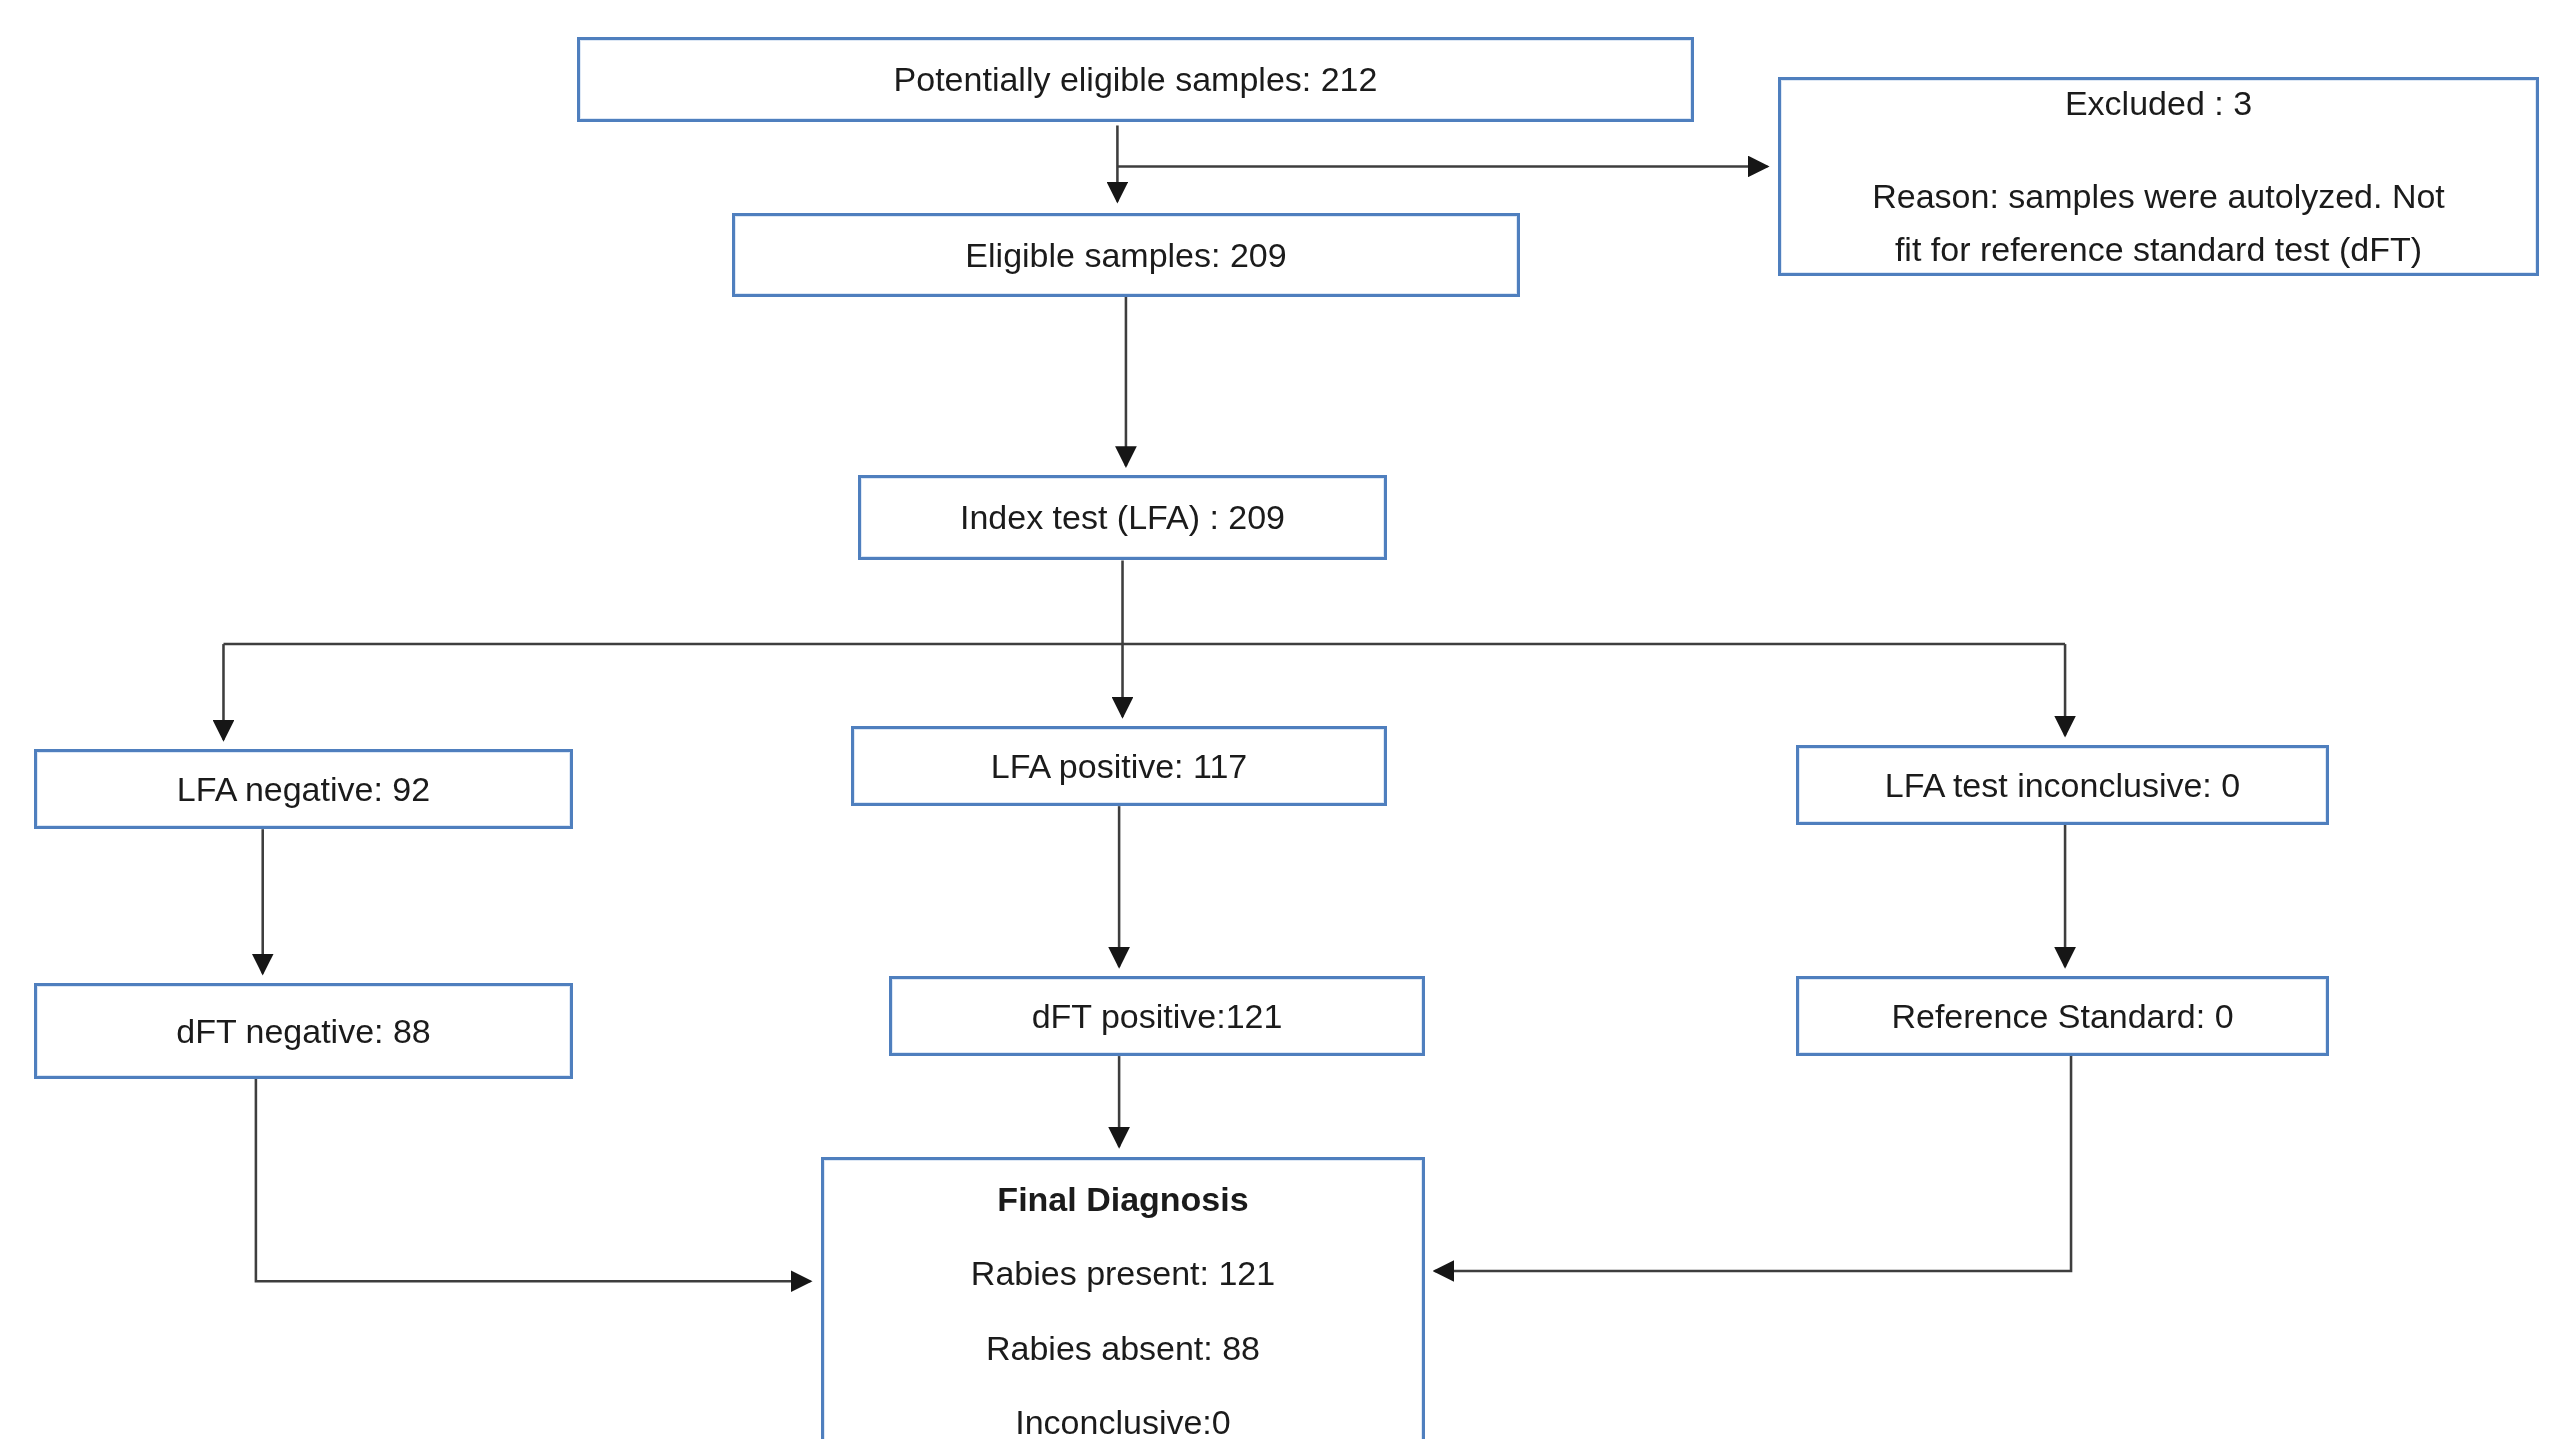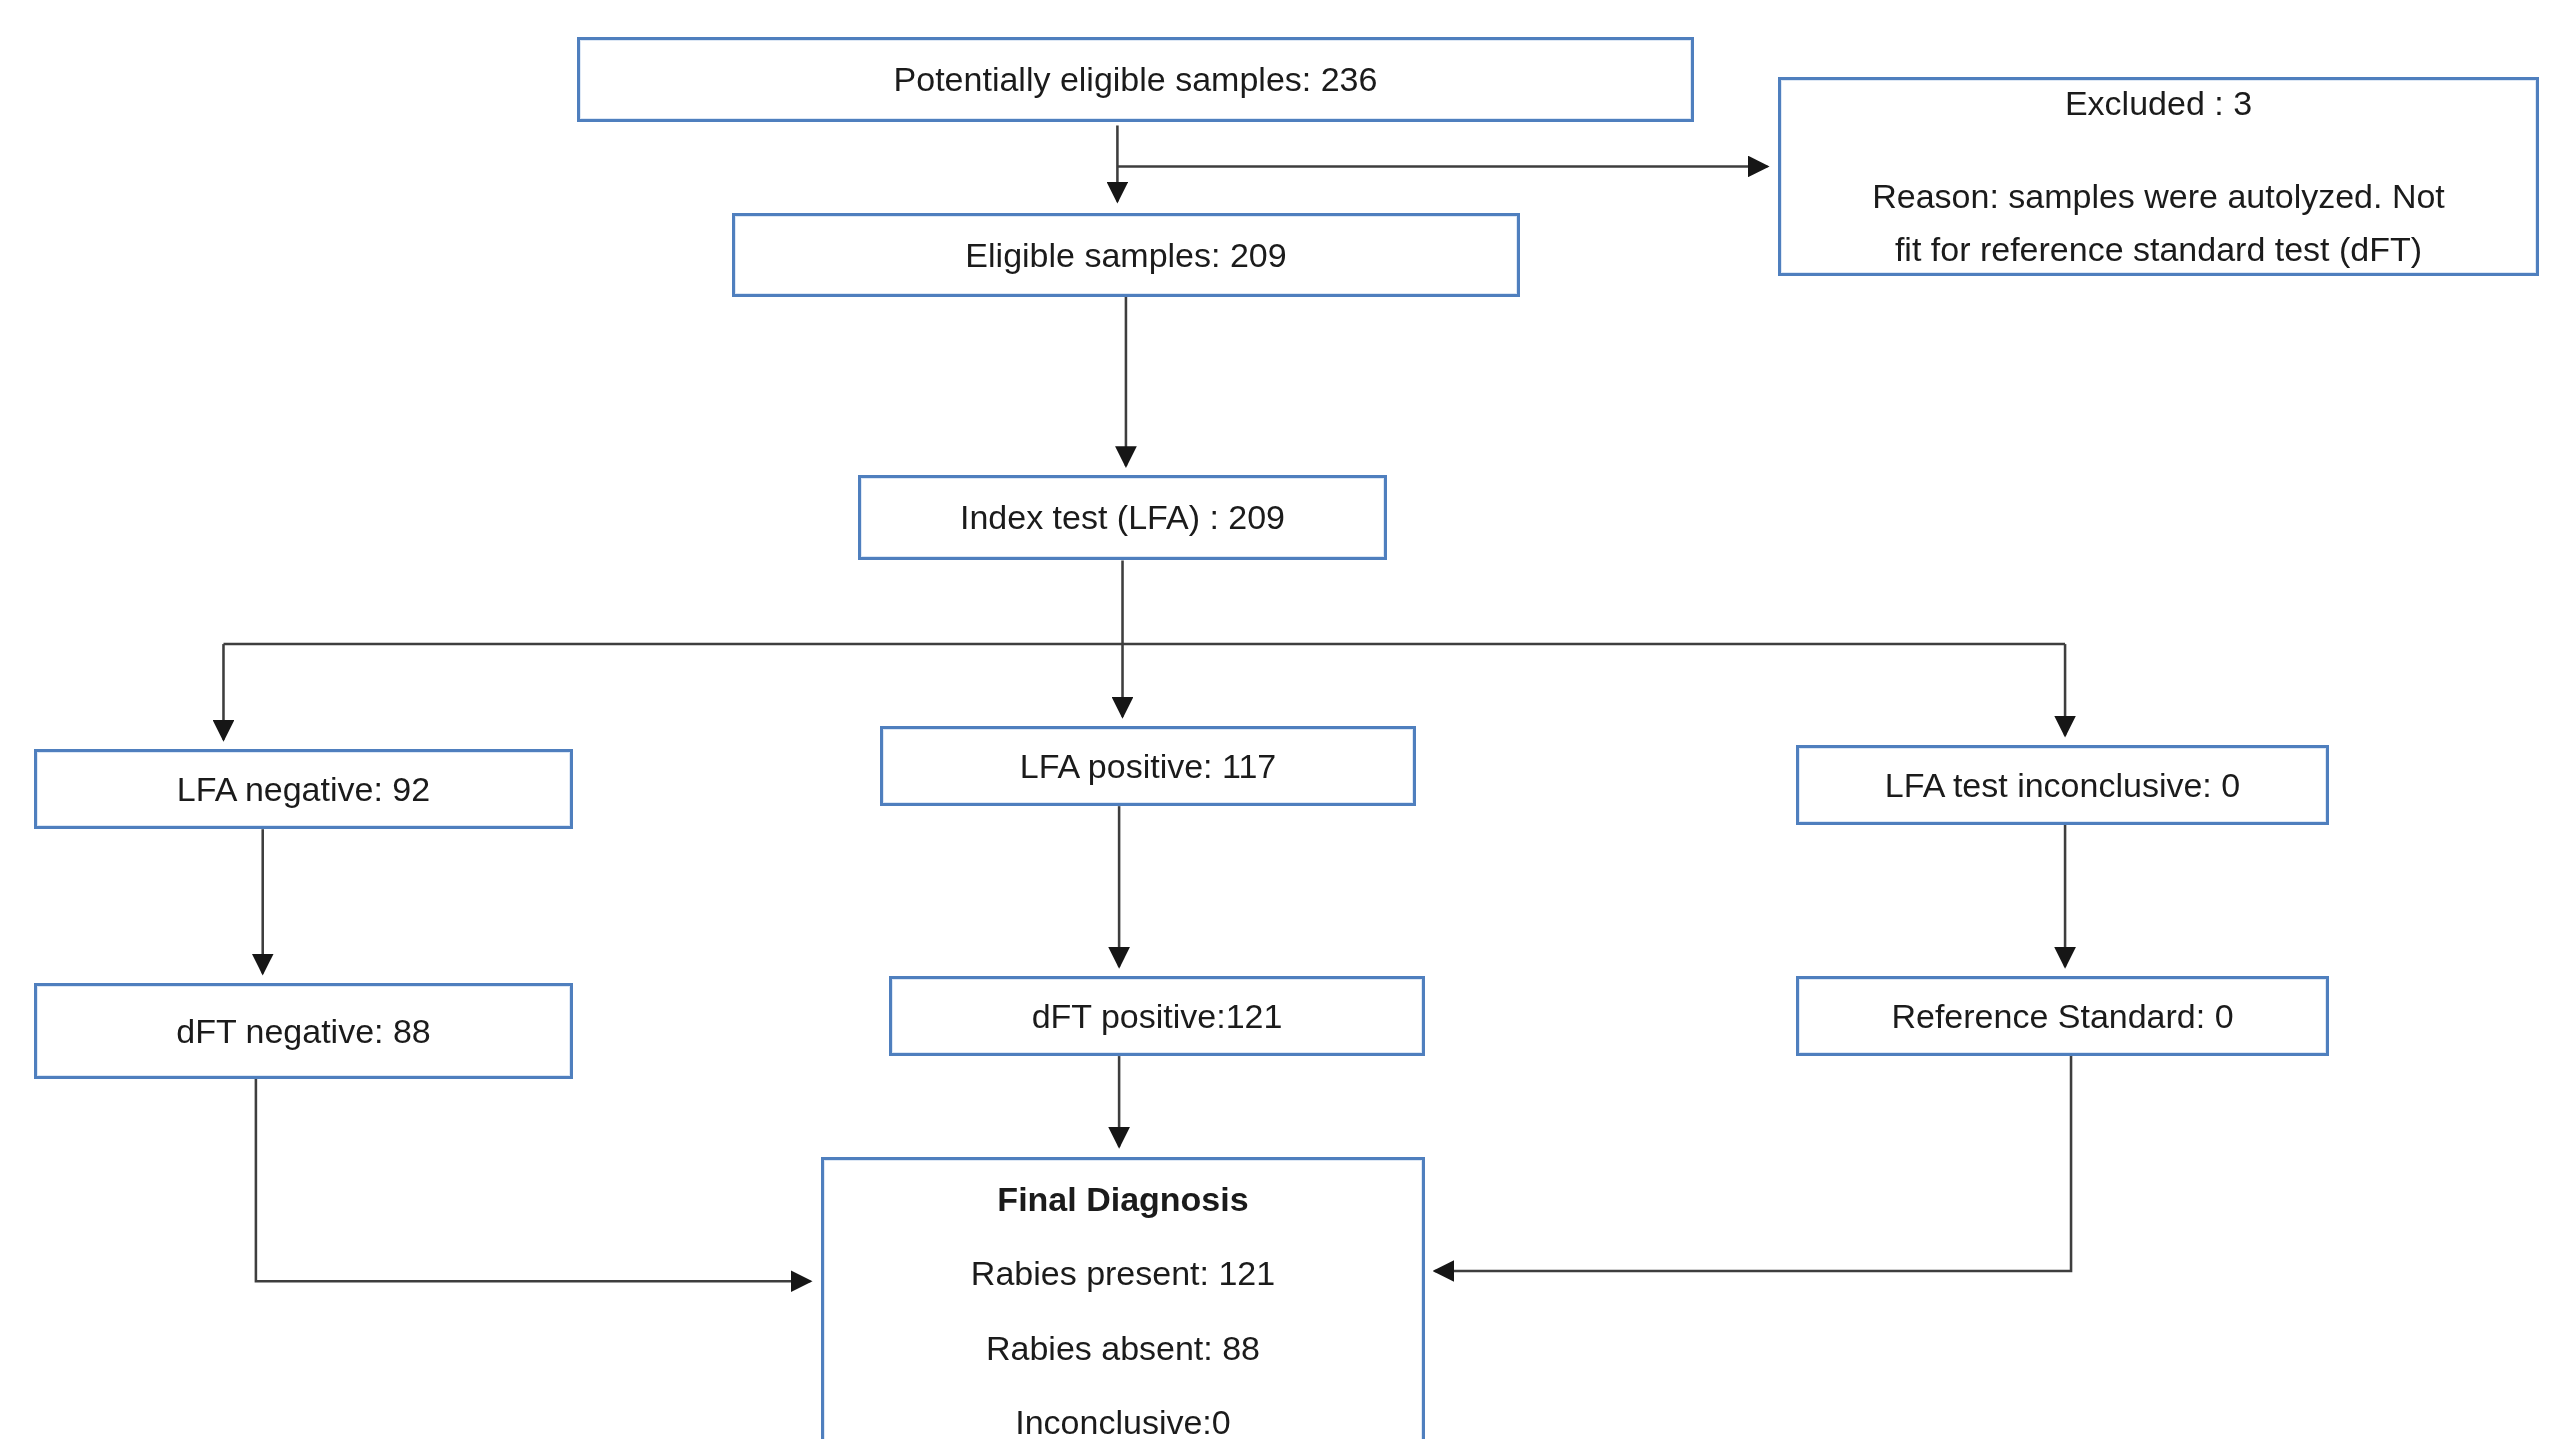--- a/index.html
+++ b/index.html
@@ -30,21 +30,21 @@
     box-sizing:border-box;
     box-shadow:inset 0 0 0 0.9px #dce7f5;
   }
   .box .bold{font-weight:bold;}
   
   #b-potential   {left:577px;  top:37px;   width:1117px; height:85px;}
   #b-excluded    {left:1778px; top:77px;   width:761px;  height:199px; padding:0 82px; line-height:1.55;gap:40px;}
   #b-eligible    {left:732px;  top:213px;  width:788px;  height:84px;}
   #b-index      {left:858px; top:475px;  width:529px;  height:85px;}
   #b-lfa-neg     {left:34px;   top:749px;  width:539px;  height:80px;}
-  #b-lfa-pos     {left:880px;  top:726px;  width:536px;  height:80px;}
+  #b-lfa-pos     {left:851px;  top:726px;  width:536px;  height:80px;}
   #b-lfa-inc     {left:1796px; top:745px;  width:533px;  height:80px;}
   #b-dft-neg     {left:34px;   top:983px; width:539px;  height:96px;}
   #b-dft-pos     {left:889px; top:976px; width:536px;  height:80px;}
   #b-ref-std     {left:1796px; top:976px; width:533px;  height:80px;}
   #b-final       {left:821px;  top:1157px; width:604px;  height:307px; line-height:1.6;gap:20px;}
 </style>
 </head>
 <body>
 
 <div id="canvas">
@@ -66,21 +66,21 @@
       <path d="M308,972 V1141" marker-end="url(#arr)"></path>
       <path d="M1312,945 V1133" marker-end="url(#arr)"></path>
       <path d="M2421,967 V1133" marker-end="url(#arr)"></path>
       <path d="M300,1246 V1502 H950" marker-end="url(#arr)"></path>
       <path d="M1312,1238 V1344" marker-end="url(#arr)"></path>
       <path d="M2428,1238 V1490 H1682" marker-end="url(#arr)"></path>
     </g>
   </svg>
 
   <div id="b-potential" class="box">
-    <div>Potentially eligible samples: 236</div>
+    <div>Potentially eligible samples: 212</div>
   </div>
 
   <div id="b-excluded" class="box">
     <div>Excluded : 3</div>
     <div>Reason: samples were autolyzed. Not fit for reference standard test (dFT)</div>
   </div>
 
   <div id="b-eligible" class="box">
     <div>Eligible samples: 209</div>
   </div>

